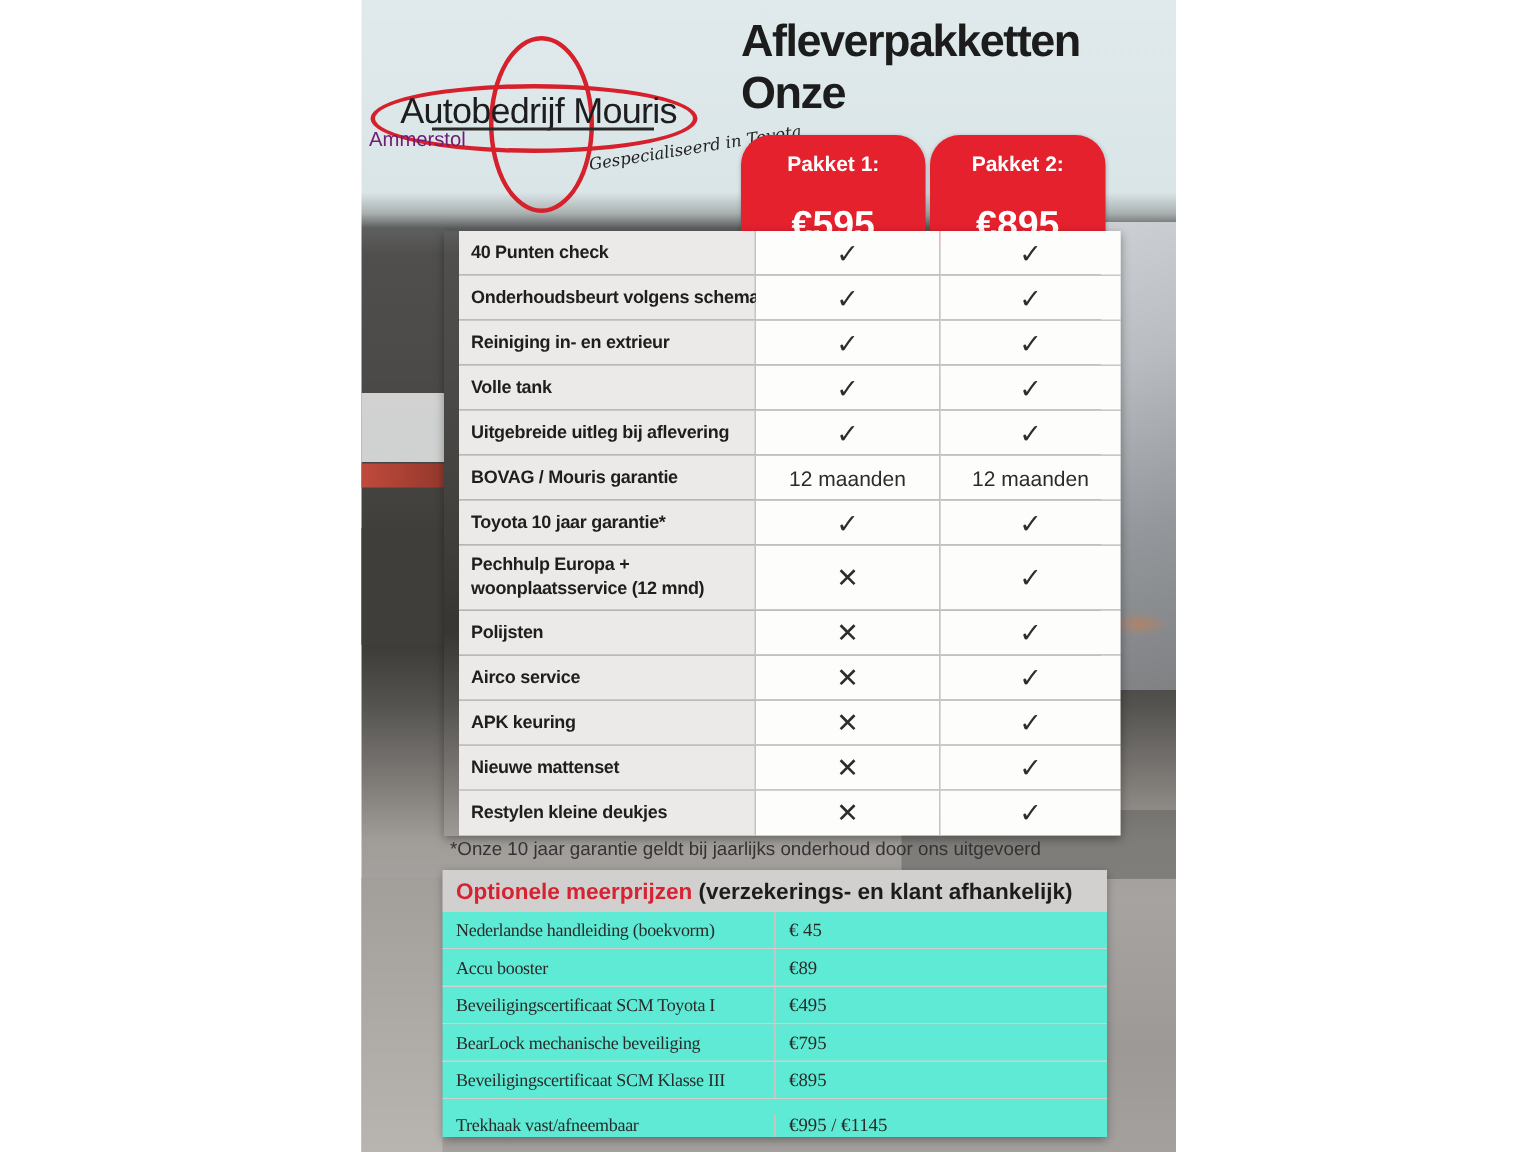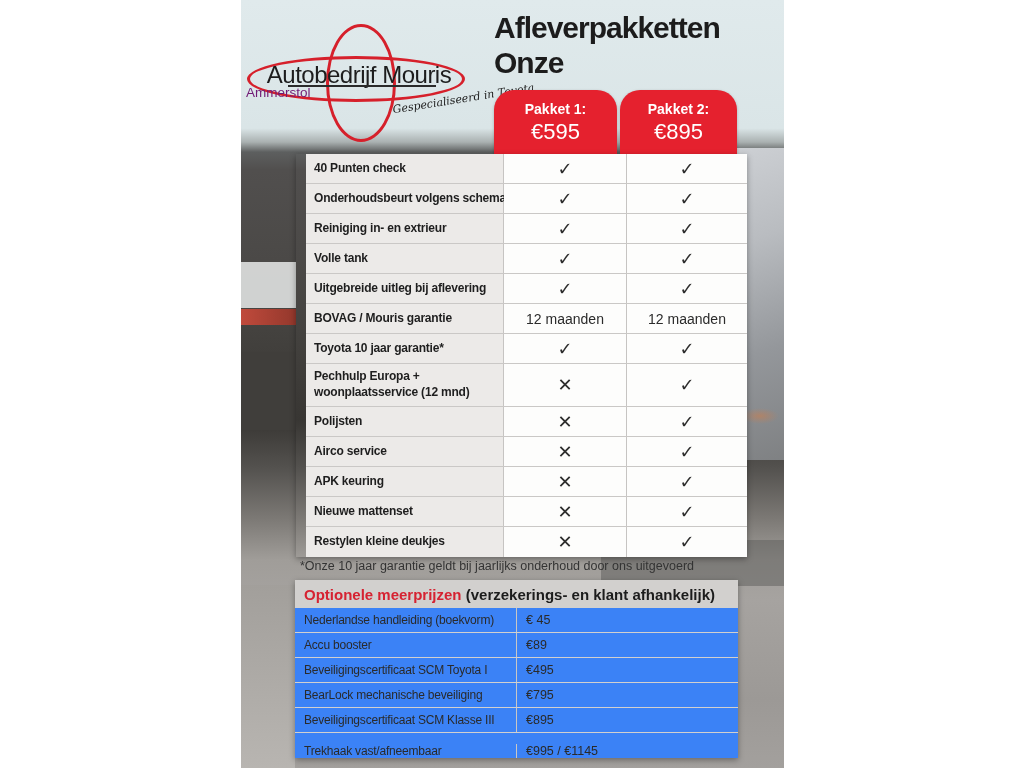--- a/index.html
+++ b/index.html
@@ -48,21 +48,21 @@
     font-size:30px;font-weight:800;line-height:1.18;letter-spacing:-1px;}
   .title span{display:block;}
 
   
   .tab{position:absolute;top:90px;height:76px;background:#e5212e;
     border-radius:20px 20px 0 0;color:#fff;text-align:center;box-sizing:border-box;
     box-shadow:0 1px 3px rgba(0,0,0,.25);}
   .tab1{left:494px;width:123px;}
   .tab2{left:620px;width:117px;}
   .tab .tab-label{font-size:14px;font-weight:bold;margin-top:11px;}
-  .tab .tab-price{font-size:22px;font-weight:normal;margin-top:2px;}
+  .tab .tab-price{font-size:25px;font-weight:bold;margin-top:19px;}
 
   
   .comp{position:absolute;left:296px;top:154px;width:441px;
     box-shadow:0 2px 6px rgba(0,0,0,.35);padding-left:10px;}
   .crow{display:flex;height:30px;box-sizing:border-box;border-bottom:1px solid #cac8c6;}
   .crow.tall{height:43px;}
   .crow:last-child{border-bottom:none;justify-content:space-between;}
   .clabel{width:198px;box-sizing:border-box;border-right:1px solid #c6c4c2;
     background:#eceae8;display:flex;align-items:center;padding-left:8px;
     font-size:12px;font-weight:bold;letter-spacing:-0.2px;color:#1e1e1e;
@@ -76,22 +76,22 @@
 
   .footnote{position:absolute;left:300px;top:559px;font-size:12.5px;color:#333333;}
 
   
   .opts{position:absolute;left:295px;top:580px;width:443px;
     box-shadow:0 2px 6px rgba(0,0,0,.35);}
   .opts-header{height:28px;background:#d2d0ce;display:flex;align-items:center;
     padding-left:9px;box-sizing:border-box;font-size:15px;font-weight:bold;white-space:pre;}
   .opts-header .hl{color:#d62231;}
   .opts-header .rest{color:#1c1c1c;}
-  .orow{display:flex;height:25px;box-sizing:border-box;background:#3b82f6;
-    border-bottom:1px solid #d2d0ce;}
+  .orow{display:flex;height:25px;box-sizing:border-box;background:#5eead4;
+    border-bottom:1px solid #d2d0ce;font-family:Liberation Serif, serif;}
   .orow:last-child{border-bottom:none;align-items:flex-end;}
   .olabel{width:222px;box-sizing:border-box;border-right:1px solid #c9c7c5;
     display:flex;align-items:center;padding-left:9px;
     font-size:12px;letter-spacing:-0.2px;color:#2a2a2a;white-space:pre;}
   .oprice{flex:1;display:flex;align-items:center;padding-left:9px;
     font-size:12.5px;color:#2a2a2a;}
 </style>
 </head>
 <body>
 

